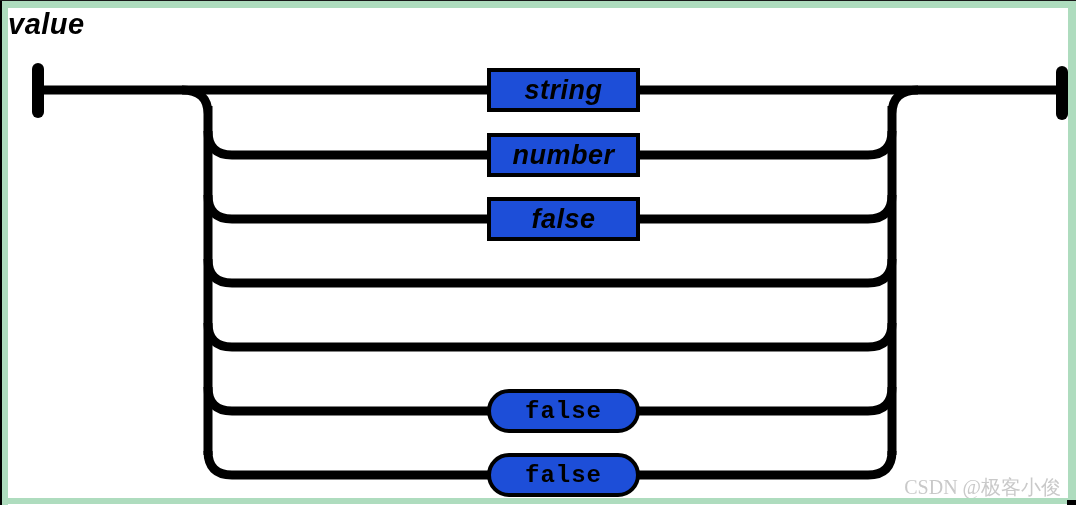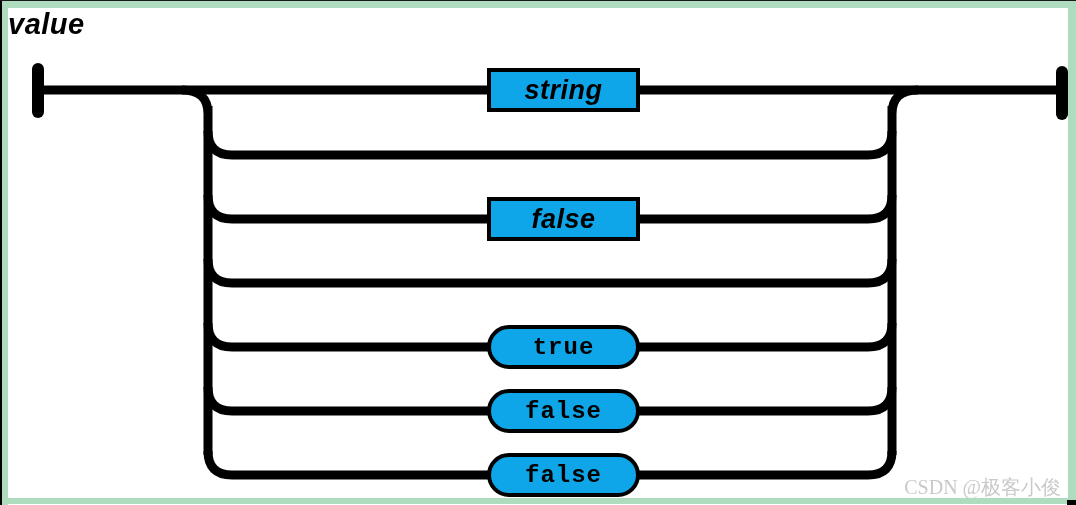--- a/index.html
+++ b/index.html
@@ -33,21 +33,21 @@
   }
 
   .track-svg { position: absolute; left: 0; top: 0; }
 
   .node {
     position: absolute;
     left: 487px;
     width: 153px;
     height: 44px;
     box-sizing: border-box;
-    background: #0ea5e9;
+    background: #1d4ed8;
     border: 4px solid #000;
     display: flex;
     align-items: center;
     justify-content: center;
     color: #000;
   }
   .nonterminal {
     font-family: "Liberation Sans", sans-serif;
     font-style: italic;
     font-weight: bold;
@@ -95,22 +95,22 @@
         M 208 131 Q 208 155 232 155 H 868 Q 892 155 892 131
         M 208 195 Q 208 219 232 219 H 868 Q 892 219 892 195
         M 208 259 Q 208 283 232 283 H 868 Q 892 283 892 259
         M 208 323 Q 208 347 232 347 H 868 Q 892 347 892 323
         M 208 387 Q 208 411 232 411 H 868 Q 892 411 892 387
         M 208 451 Q 208 475 232 475 H 868 Q 892 475 892 451"></path>
     </g>
   </svg>
 
   <div class="node nonterminal" style="top:68px">string</div>
+  <div class="node nonterminal" style="top:133px">number</div>
   <div class="node nonterminal" style="top:197px">false</div>
-  <div class="node terminal" style="top:325px">true</div>
   <div class="node terminal" style="top:389px">false</div>
   <div class="node terminal" style="top:453px">false</div>
 
   <div class="watermark">CSDN @极客小俊</div>
 
   <div class="frame-strip frame-top"></div>
   <div class="frame-strip frame-bottom"></div>
   <div class="frame-strip frame-left"></div>
   <div class="frame-strip frame-right"></div>
   <div class="edge-black-left"></div>

